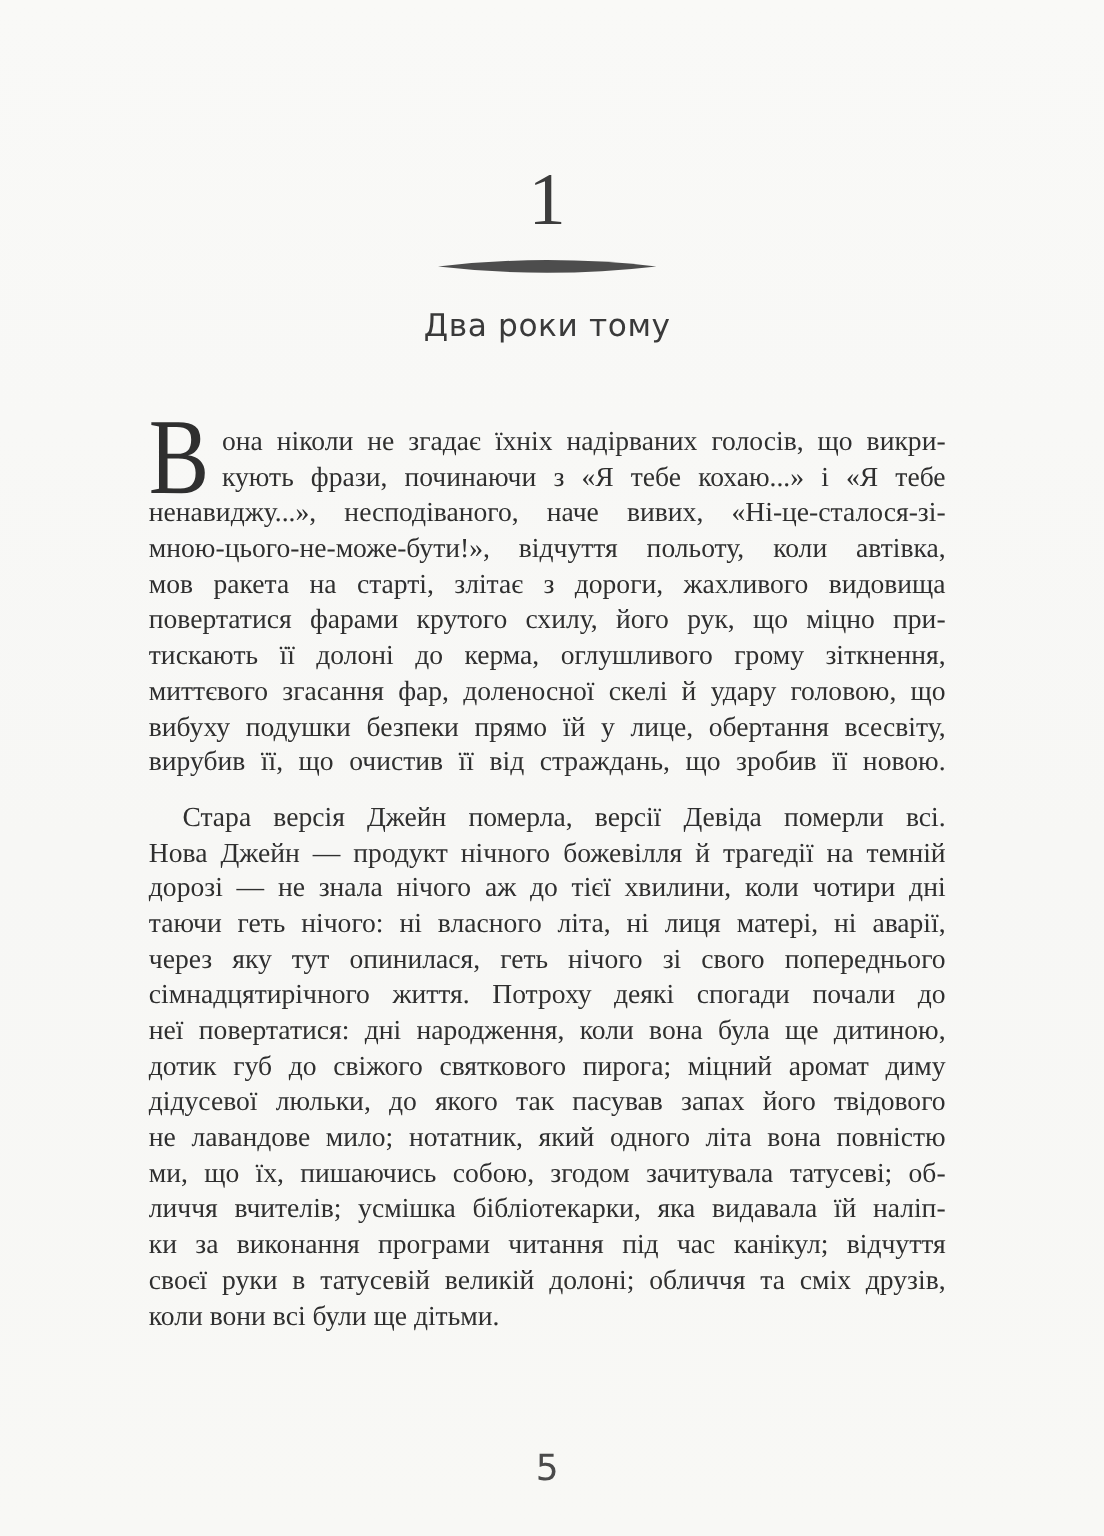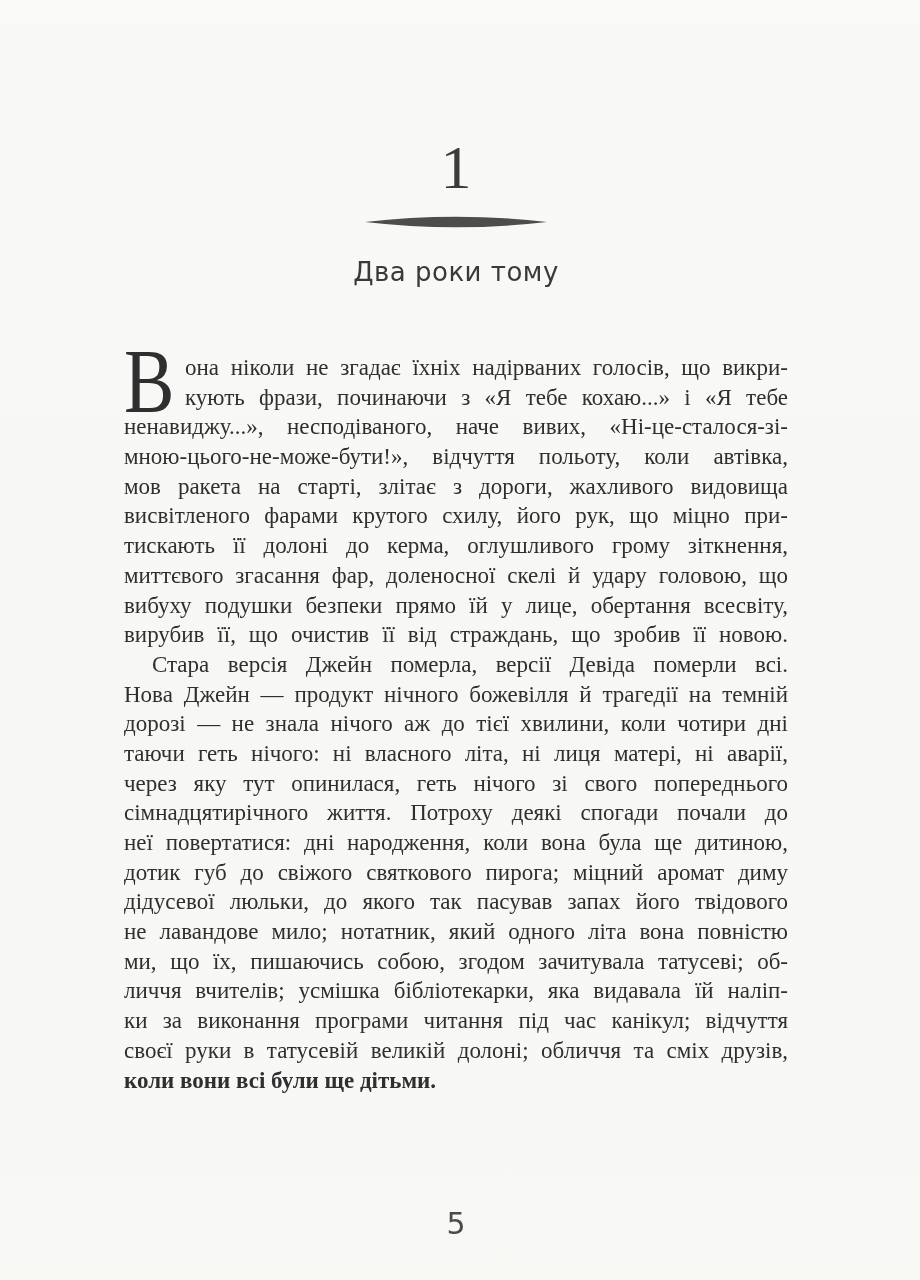--- a/index.html
+++ b/index.html
@@ -85,24 +85,24 @@
   }
   .line {
     text-align: justify;
     text-align-last: justify;
     white-space: normal;
     height: 29.7px;
     overflow: visible;
   }
   .line.indented {
     text-indent: 28px;
+    margin-top: 16px;
   }
   .line.last {
     text-align-last: left;
-    font-weight: bold;
   }
   .page-number {
     position: absolute;
     top: 1206px;
     left: 0;
     width: 912px;
     text-align: center;
     font-family: "DejaVu Sans", "Liberation Sans", sans-serif;
     font-size: 30px;
     color: #4a4a4a;
@@ -124,21 +124,21 @@
   <div class="chapter-subtitle">Два роки тому</div>
 
   <div class="body-text">
       <div class="paragraph">
         <span class="dropcap">В</span>
         <div class="line">она ніколи не згадає їхніх надірваних голосів, що викри-</div>
         <div class="line">кують фрази, починаючи з «Я тебе кохаю...» і «Я тебе</div>
         <div class="line">ненавиджу...», несподіваного, наче вивих, «Ні-це-сталося-зі-</div>
         <div class="line">мною-цього-не-може-бути!», відчуття польоту, коли автівка,</div>
         <div class="line">мов ракета на старті, злітає з дороги, жахливого видовища</div>
-        <div class="line">висвітленого фарами крутого схилу, його рук, що міцно при-</div>
+        <div class="line">повертатися фарами крутого схилу, його рук, що міцно при-</div>
         <div class="line">тискають її долоні до керма, оглушливого грому зіткнення,</div>
         <div class="line">миттєвого згасання фар, доленосної скелі й удару головою, що</div>
         <div class="line">вибуху подушки безпеки прямо їй у лице, обертання всесвіту,</div>
         <div class="line">вирубив її, що очистив її від страждань, що зробив її новою.</div>
       </div>
       <div class="paragraph">
         <div class="line indented">Стара версія Джейн померла, версії Девіда померли всі.</div>
         <div class="line">Нова Джейн — продукт нічного божевілля й трагедії на темній</div>
         <div class="line">дорозі — не знала нічого аж до тієї хвилини, коли чотири дні</div>
         <div class="line">таючи геть нічого: ні власного літа, ні лиця матері, ні аварії,</div>

